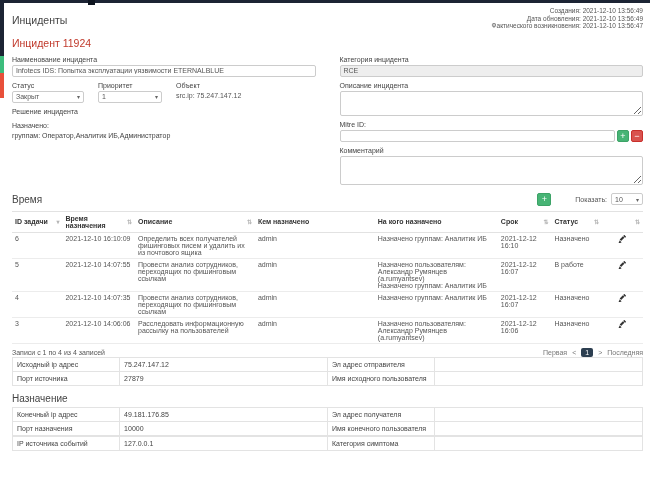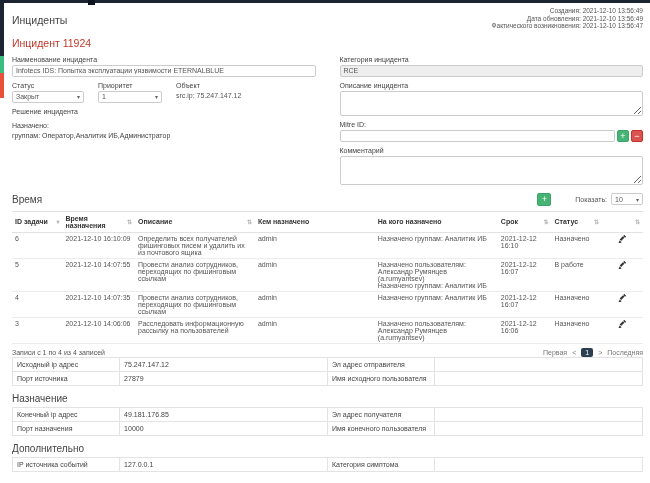--- a/index.html
+++ b/index.html
@@ -335,21 +335,20 @@
     </tr>
     <tr data-interactable="false">
       <td data-interactable="false">Порт назначения</td>
       <td class="val" data-interactable="true">10000</td>
       <td data-interactable="false">Имя конечного пользователя</td>
       <td class="val" data-interactable="false"></td>
     </tr>
   </tbody>
     </table>
 
-  <div class="sec-hd" data-interactable="false">Дополнительно</div>
   <table class="info" data-interactable="false">
     <colgroup>
         <col style="width:17%">
         <col style="width:33%">
         <col style="width:17%">
         <col style="width:33%">
       </colgroup>
     <tbody>
         <tr data-interactable="false">
       <td data-interactable="false">IP источника событий</td>

